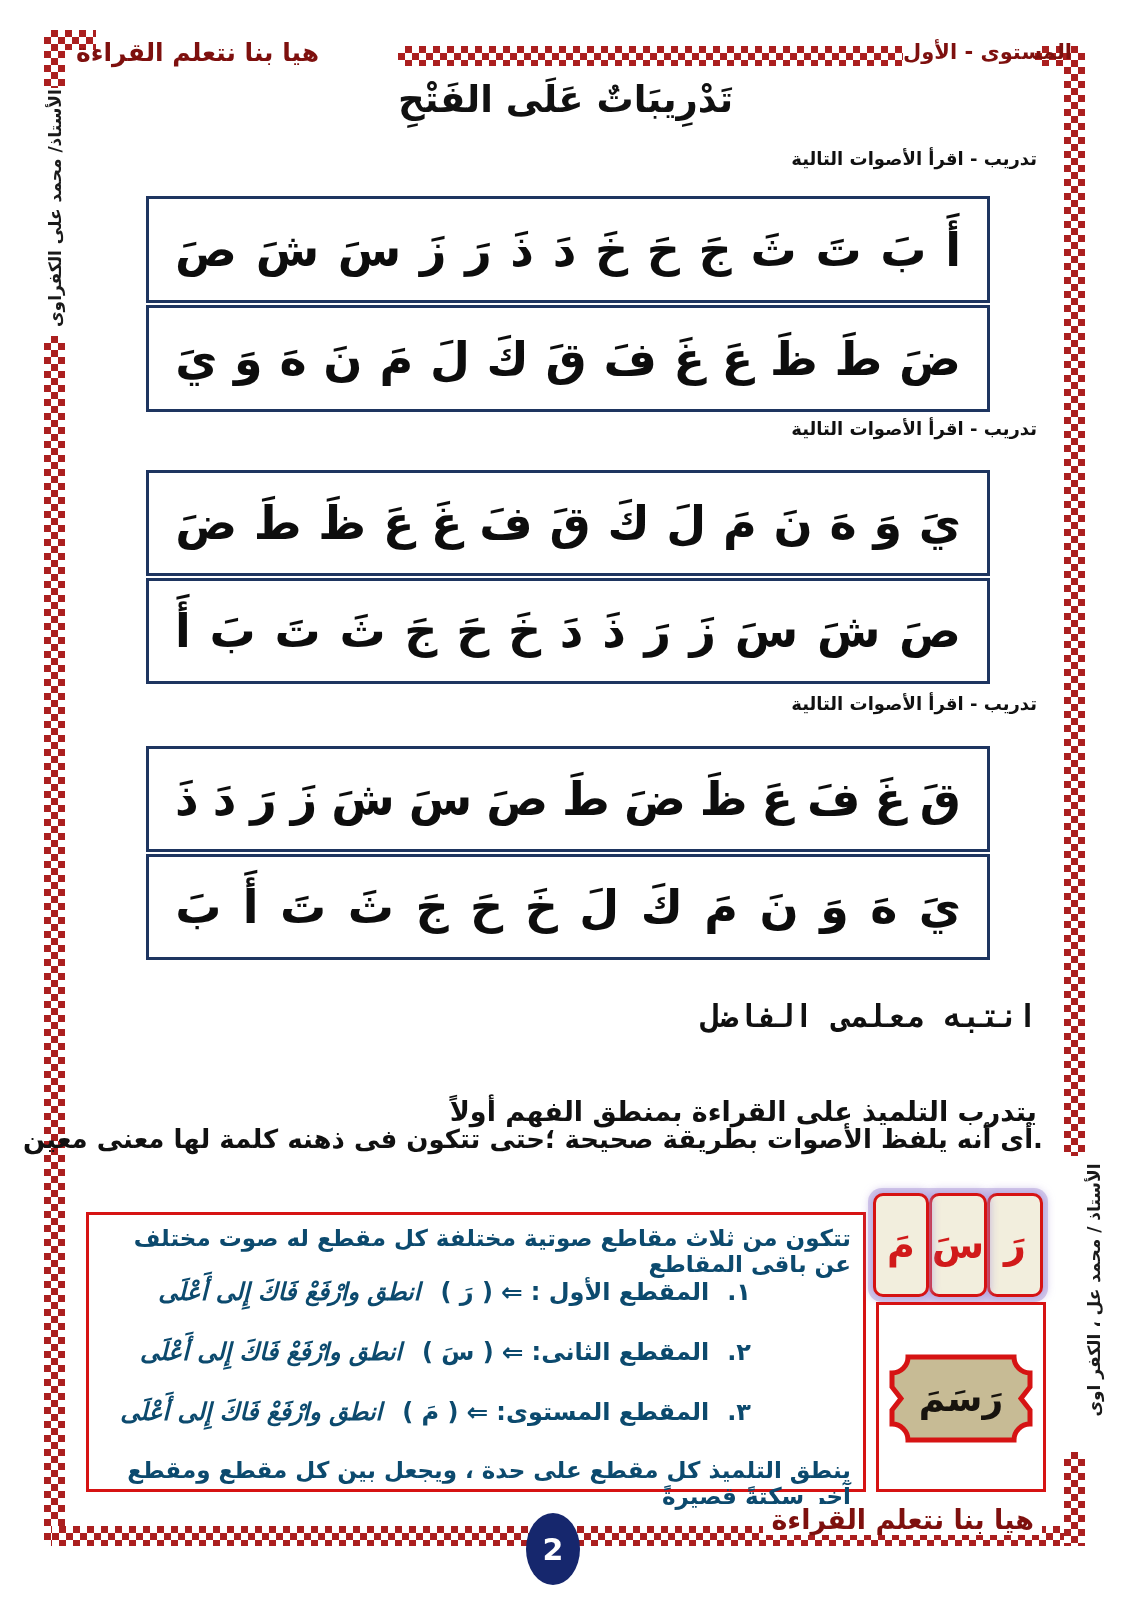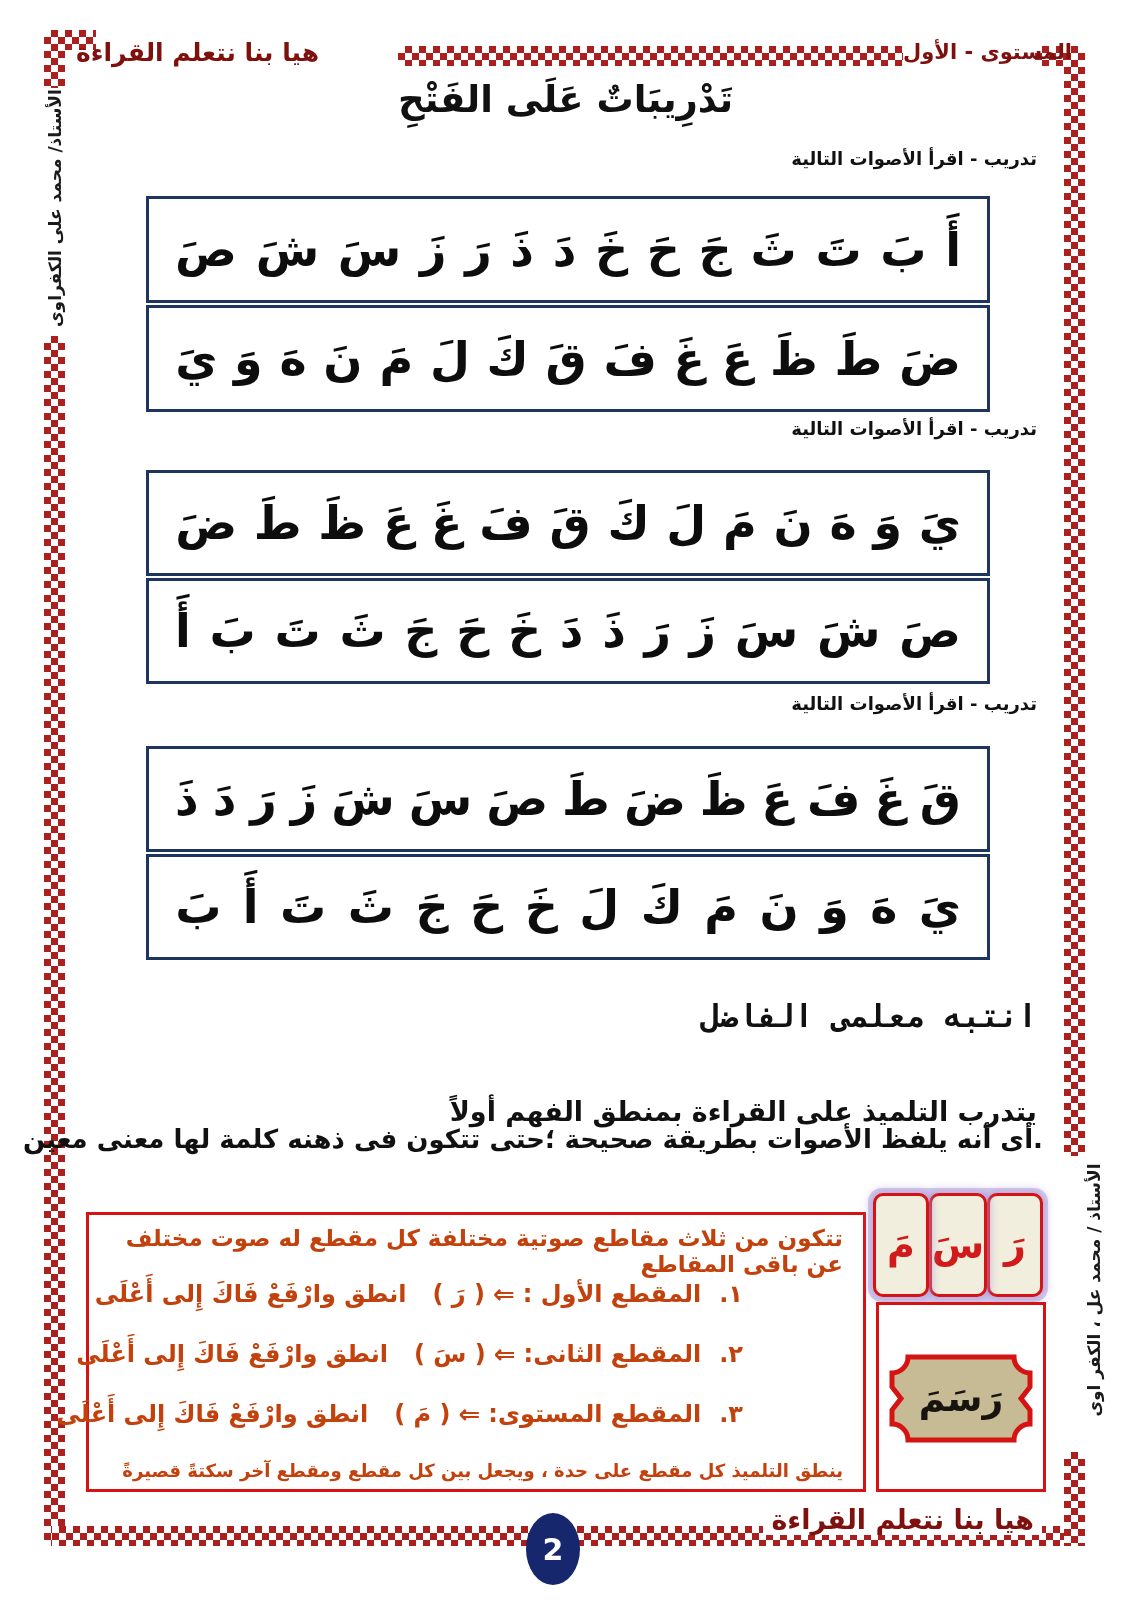--- a/index.html
+++ b/index.html
@@ -30,28 +30,28 @@
   .letter{display:inline-block;}
 
   .note-h{position:absolute;right:94px;top:998px;font-size:31px;color:#111;font-family:Liberation Mono, monospace;}
   .note-l1{position:absolute;right:94px;top:1064px;font-size:27px;color:#111;margin-top:32px;}
   .note-l2{position:absolute;right:88px;top:1124px;font-size:26px;color:#111;}
 
   
   .sbox{position:absolute;left:86px;top:1212px;width:780px;height:280px;
         border:3px solid #d61313;box-sizing:border-box;direction:rtl;
         display:flex;flex-direction:column;justify-content:space-between;
-        padding:10px 20px 8px 12px;color:#c2410c;background:#fff;}
+        padding:10px 12px 8px 12px;color:#0c4a6e;background:#fff;}
   .sintro{font-size:23px;text-align:right;}
   .sitem{display:flex;direction:rtl;align-items:center;gap:8px;
          margin-right:100px;font-size:24px;white-space:nowrap;}
   .sitem .num{margin-left:10px;}
   .sitem .arr{font-size:26px;}
-  .sitem .act{margin-right:18px;}
-  .sfooter{font-size:18px;text-align:right;}
+  .sitem .act{margin-right:12px;font-style:italic;}
+  .sfooter{font-size:23px;text-align:right;}
 
   .cards{position:absolute;left:868px;top:1188px;width:180px;height:114px;
          background:#d7cfec;border-radius:14px;display:flex;direction:rtl;
          justify-content:space-between;padding:5px;box-sizing:border-box;}
   .card{width:52px;border:3px solid #d61313;border-radius:10px;background:#f2eedd;
         display:flex;align-items:center;justify-content:center;
         font-size:38px;color:#d11a1a;box-shadow:0 0 8px 3px rgba(167,146,216,.65);}
 
   .wordbox{position:absolute;left:876px;top:1302px;width:170px;height:190px;
            border:3px solid #d61313;box-sizing:border-box;background:#fff;}

